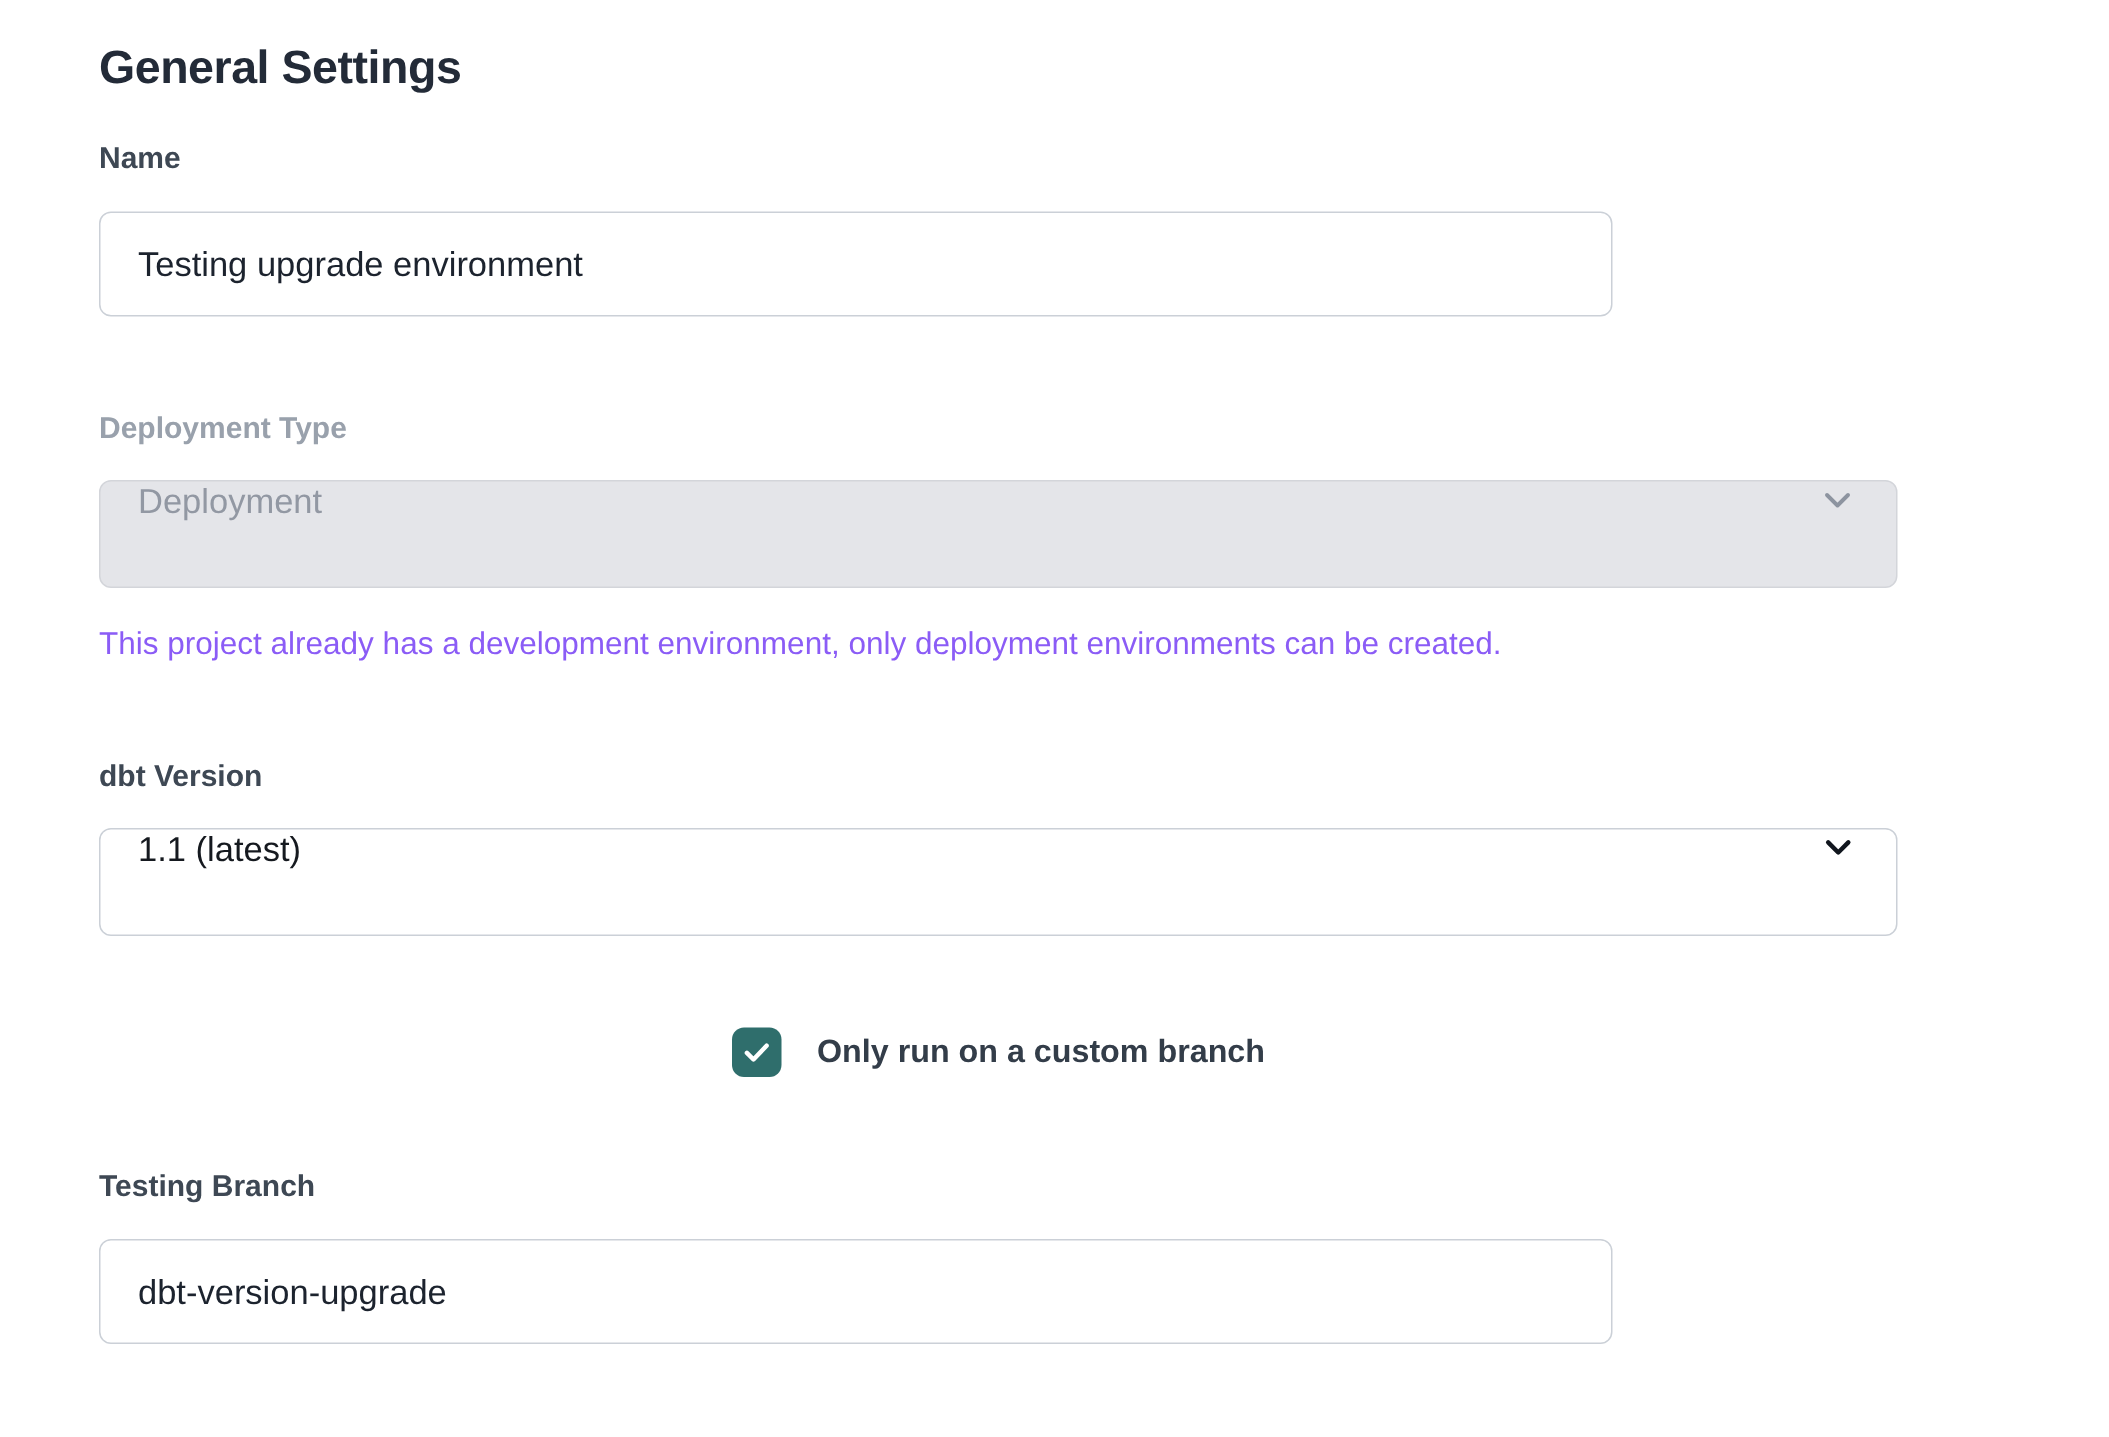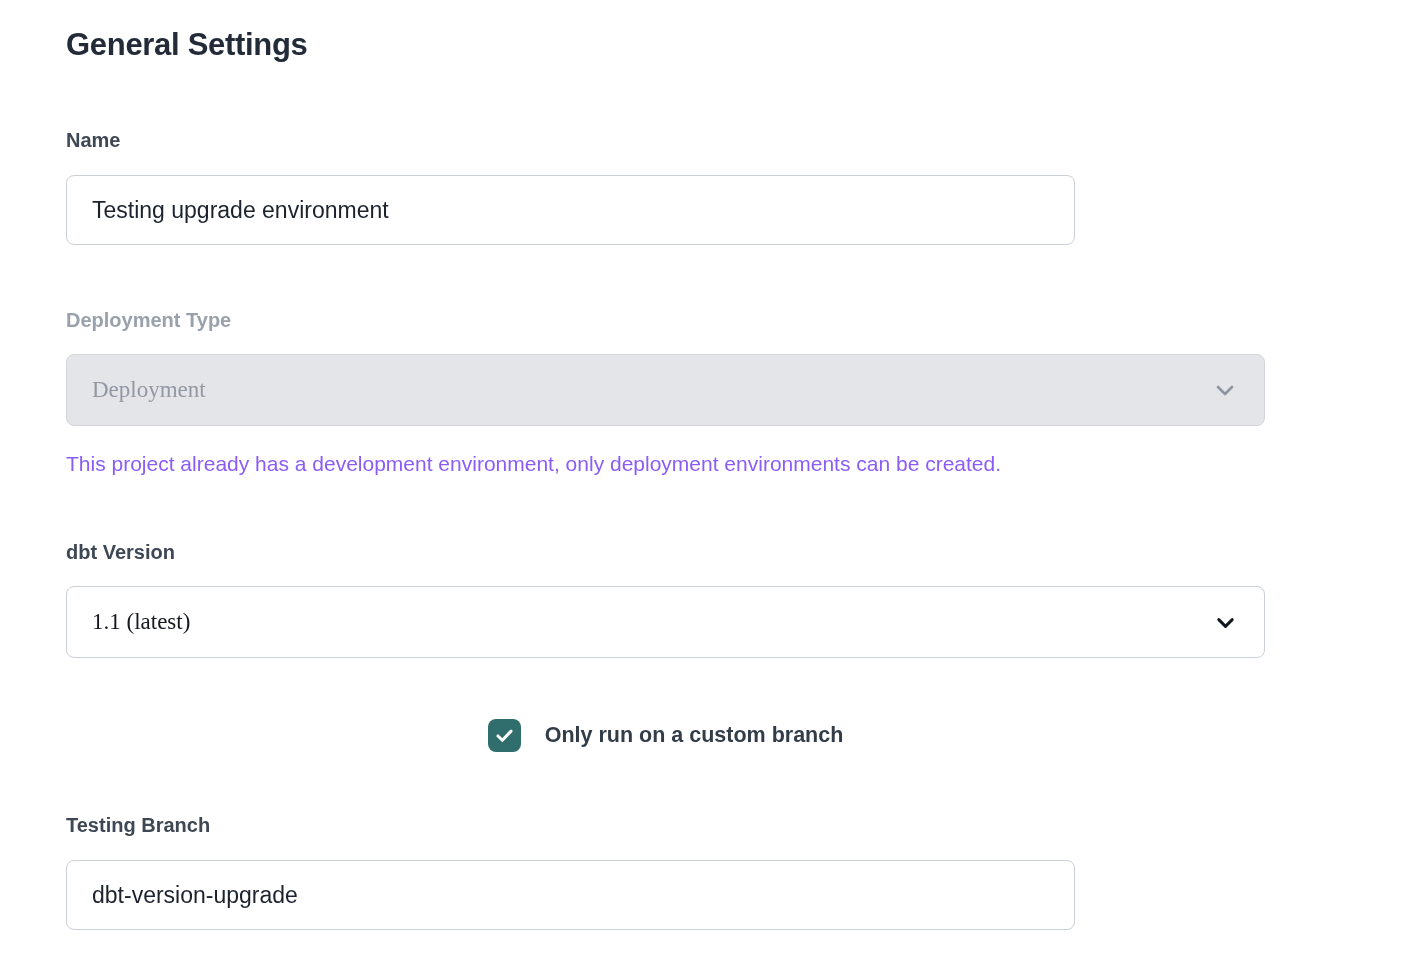--- a/index.html
+++ b/index.html
@@ -46,25 +46,23 @@
   }
 
   .select {
     width: 1199px;
     height: 72px;
     margin-top: 22px;
     border: 1px solid #cbd0d7;
     border-radius: 8px;
     background: #ffffff;
     display: flex;
-    align-items: center;
     justify-content: space-between;
     padding: 0 27px 0 25px;
     cursor: pointer;
-    font-family: Liberation Serif, serif;
   }
   .select .select-value {
     font-size: 23px;
     color: #15191f;
   }
   .select.disabled {
     background: #e4e5e9;
     border-color: #d3d5da;
     cursor: default;
   }
@@ -98,21 +96,21 @@
     flex: 0 0 auto;
   }
   .checkbox-label {
     font-size: 21.5px;
     font-weight: 700;
     color: #333d49;
     cursor: pointer;
   }
   .chevron { flex: 0 0 auto; display: block; }
 
-  .mt-title-gap { margin-top: 66px; }
+  .mt-title-gap { margin-top: 32px; }
 </style>
 </head>
 <body>
 
 <div class="content">
 
   <h1 class="page-title">General Settings</h1>
 
   <div>
     <label class="field-label mt-title-gap">Name</label>

